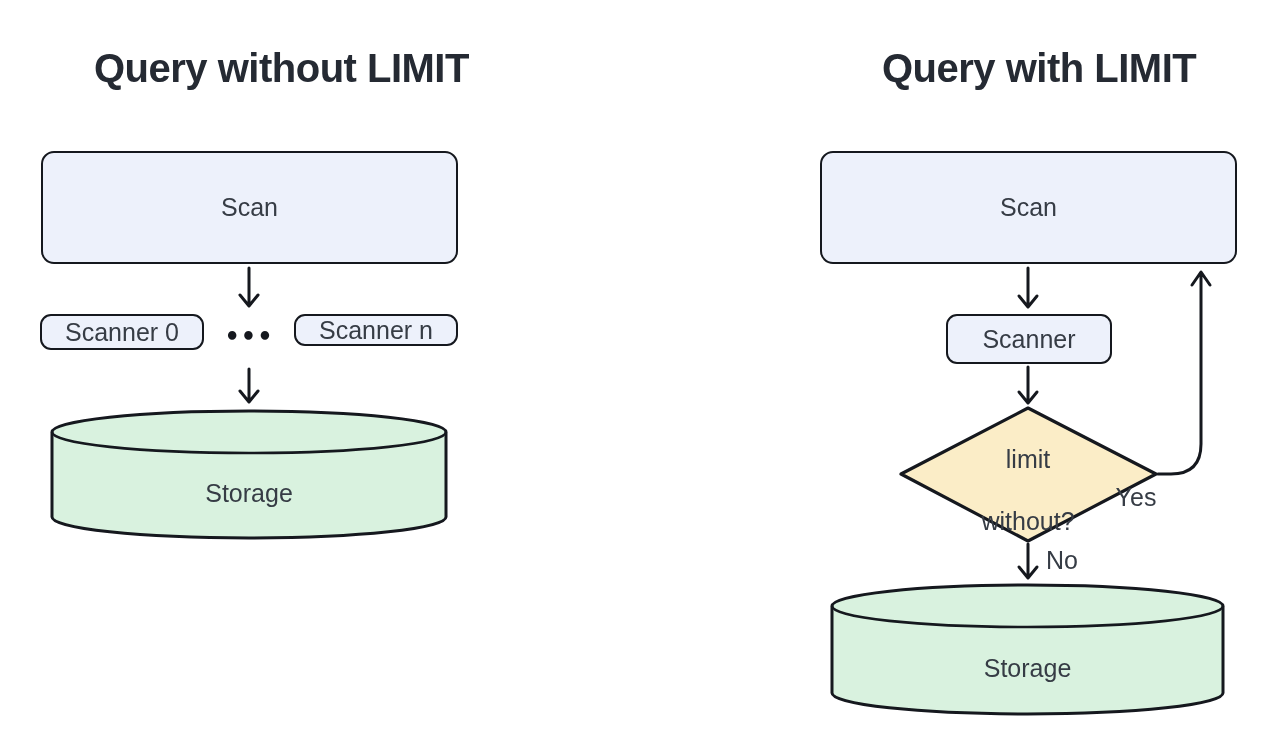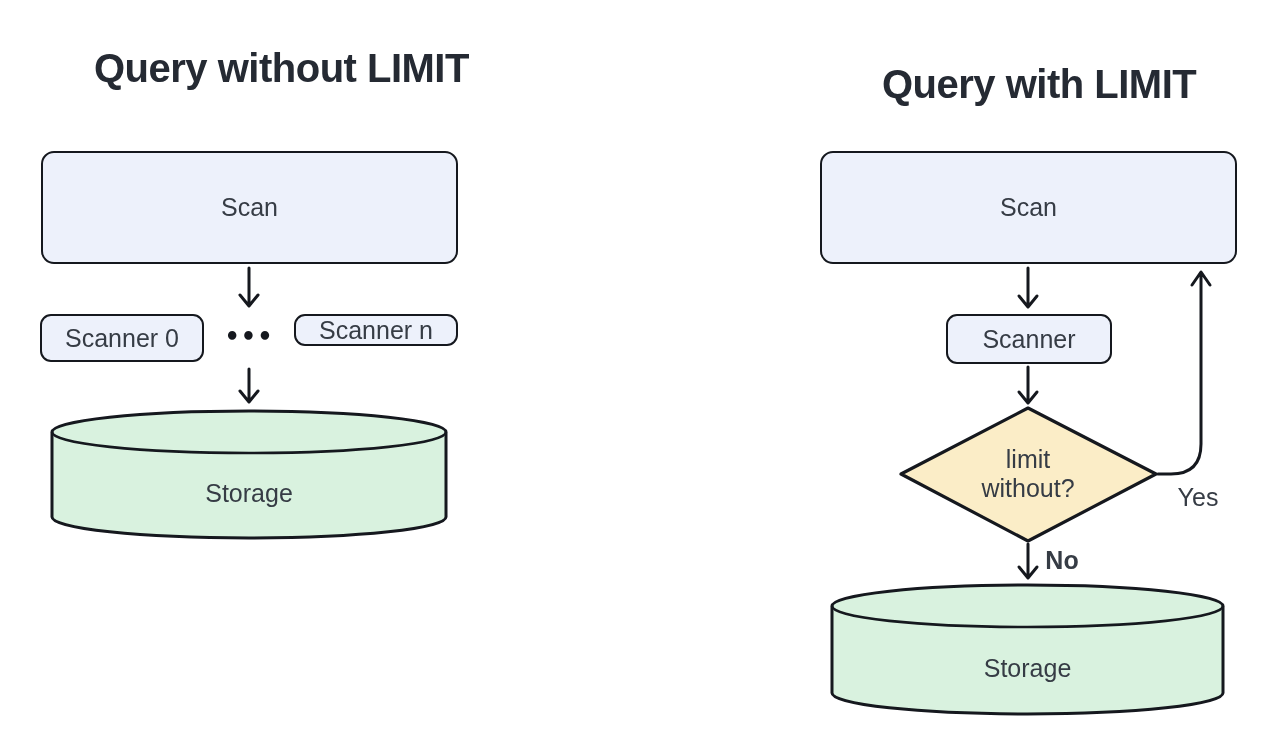--- a/index.html
+++ b/index.html
@@ -49,21 +49,21 @@
 
   .float-label {
     position: absolute;
     display: flex;
     align-items: center;
     justify-content: center;
     font-size: 25px;
     color: var(--label-text);
     white-space: nowrap;
   }
-  .diamond-label { flex-direction: column; line-height: 29px; text-align: center; }
+  .diamond-label { flex-direction: column; line-height: 29px; text-align: center; gap: 33px; }
 
   .ellipsis {
     position: absolute;
     display: flex;
     align-items: center;
     justify-content: center;
     font-family: "DejaVu Sans", sans-serif;
     font-size: 24px;
     font-weight: 700;
     letter-spacing: 1px;
@@ -106,46 +106,46 @@
       <path class="cyl-rim" d="M832 606 A195.5 21 0 0 0 1223 606"></path>
     </g>
   </svg>
 
   <div class="panel-title" style="left:60px; top:46px;margin-left:34px;">Query without LIMIT</div>
 
   <div class="node big" style="left:41px; top:151px; width:417px; height:113px;">
     <span>Scan</span>
   </div>
 
-  <div class="node small" style="left:40px; top:314px; width:164px; height:48px;">
+  <div class="node small" style="left:40px; top:314px; width:164px; height:36px;">
     <span>Scanner 0</span>
   </div>
 
   <div class="ellipsis" style="left:224px; top:322px; width:50px; height:30px;">•••</div>
 
   <div class="node small" style="left:294px; top:314px; width:164px; height:32px;">
     <span>Scanner n</span>
   </div>
 
   <div class="float-label" style="left:51px; top:479px; width:396px; height:28px;">Storage</div>
 
-  <div class="panel-title" style="left:882px; top:46px;margin-top:16px;">Query with LIMIT</div>
+  <div class="panel-title" style="left:882px; top:46px;">Query with LIMIT</div>
 
   <div class="node big" style="left:820px; top:151px; width:417px; height:113px;">
     <span>Scan</span>
   </div>
 
   <div class="node small" style="left:946px; top:314px; width:166px; height:50px;">
     <span>Scanner</span>
   </div>
 
   <div class="float-label diamond-label" style="left:928px; top:445px; width:200px;">
     <div>limit</div>
     <div>without?</div>
   </div>
 
-  <div class="float-label" style="left:1175px; top:484px; width:46px; height:26px;">Yes</div>
+  <div class="float-label" style="left:1113px; top:484px; width:46px; height:26px;">Yes</div>
 
-  <div class="float-label" style="left:1042px; top:547px; width:40px; height:26px;font-weight:bold;">No</div>
+  <div class="float-label" style="left:1042px; top:547px; width:40px; height:26px;">No</div>
 
   <div class="float-label" style="left:832px; top:654px; width:391px; height:28px;">Storage</div>
 
 </div>
 
 </body></html>

